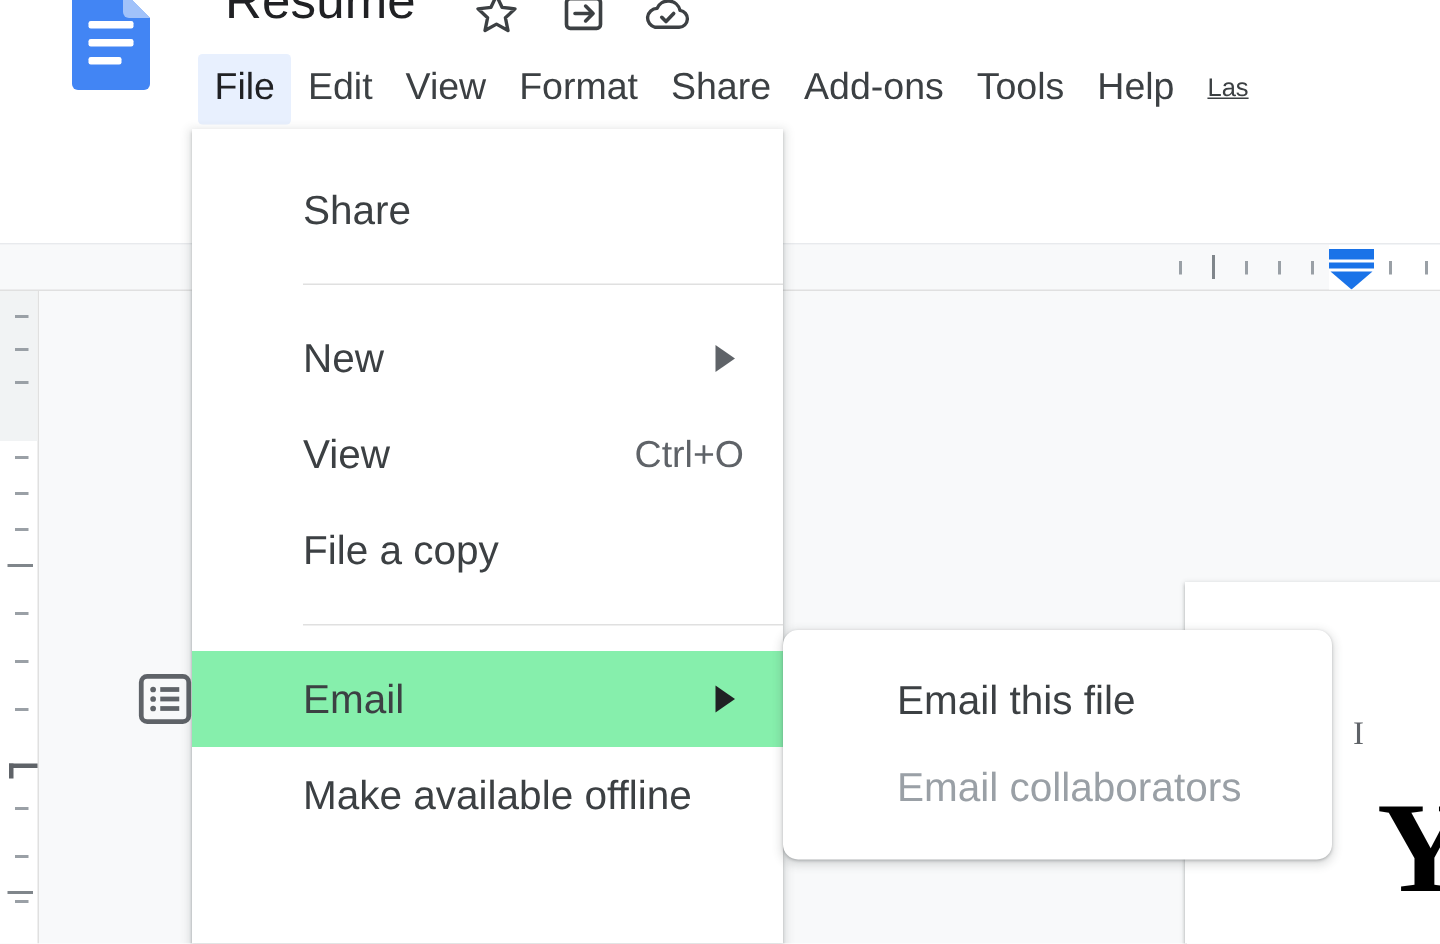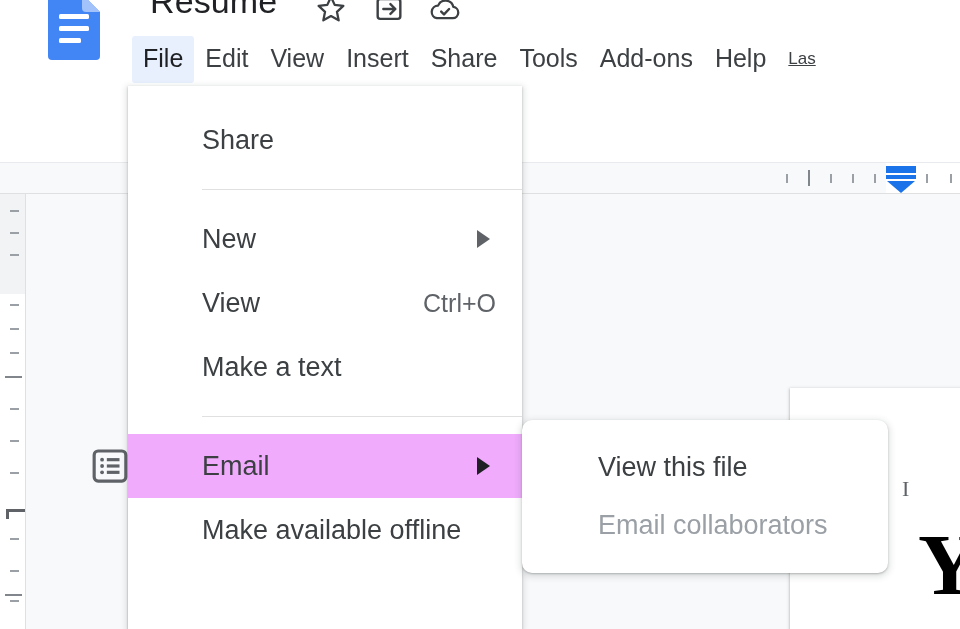--- a/index.html
+++ b/index.html
@@ -142,21 +142,21 @@
   #file-menu{
     position:absolute; left:128px; top:86px; width:394px; height:543px;
     background:#ffffff; z-index:40;
     box-shadow:0 2px 6px 2px rgba(60,64,67,.15), 0 1px 2px 0 rgba(60,64,67,.3);
     overflow:hidden;
   }
   .mrow{
     position:relative; height:64px; display:flex; align-items:center;
     padding:0 24px 0 74px; cursor:pointer;
   }
-  .mrow.hover{ background:#f0abfc; }
+  .mrow.hover{ background:#86efac; }
   .mlabel{ font-size:27px; color:#3c4043; white-space:nowrap; }
   .maccel{
     position:absolute; right:26px; font-size:25px; color:#5f6368; white-space:nowrap;
   }
   .marrow{
     position:absolute; right:32px;
     width:0;height:0;border-top:9px solid transparent;
     border-bottom:9px solid transparent;border-left:13px solid #5f6368;
   }
   .mrow.hover .marrow{ border-left-color:#202124; }
@@ -296,24 +296,24 @@
     <svg width="34" height="34" viewBox="0 0 24 24">
       <path d="M6.2 18.5h11.3a4 4 0 0 0 .4-7.96A5.7 5.7 0 0 0 7.1 9.6a4.5 4.5 0 0 0-.9 8.9z" fill="none" stroke="#3c4043" stroke-width="1.6" stroke-linejoin="round"></path>
       <path d="M9.3 13.8l2 2 3.6-3.8" fill="none" stroke="#3c4043" stroke-width="1.7" stroke-linecap="round" stroke-linejoin="round"></path>
     </svg>
   </div>
 
   <div id="menubar">
     <div class="menu-item active">File</div>
     <div class="menu-item">Edit</div>
     <div class="menu-item">View</div>
-    <div class="menu-item">Insert</div>
+    <div class="menu-item">Format</div>
     <div class="menu-item">Share</div>
+    <div class="menu-item">Add-ons</div>
     <div class="menu-item">Tools</div>
-    <div class="menu-item">Add-ons</div>
     <div class="menu-item">Help</div>
     <div id="menu-lastedit">Las</div>
   </div>
 
 </div>
 
 <div id="file-menu">
 
   <div class="mrow" style="margin-top:22px">
     <span class="mlabel">Share</span>
@@ -325,38 +325,38 @@
     <span class="mlabel">New</span>
     <span class="marrow"></span>
   </div>
 
   <div class="mrow">
     <span class="mlabel">View</span>
     <span class="maccel">Ctrl+O</span>
   </div>
 
   <div class="mrow">
-    <span class="mlabel">Make a text</span>
+    <span class="mlabel">File a copy</span>
   </div>
 
   <div class="msep"></div>
 
   <div class="mrow hover">
     <span class="mlabel">Email</span>
     <span class="marrow"></span>
   </div>
 
 
   <div class="mrow">
     <span class="mlabel">Make available offline</span>
   </div>
 
 </div>
 
 <div id="email-submenu">
   <div class="pad-top"></div>
   <div class="srow">
-    <span class="slabel">View this file</span>
+    <span class="slabel">Email this file</span>
   </div>
   <div class="srow disabled">
     <span class="slabel">Email collaborators</span>
   </div>
 </div>
 
 </body></html>

